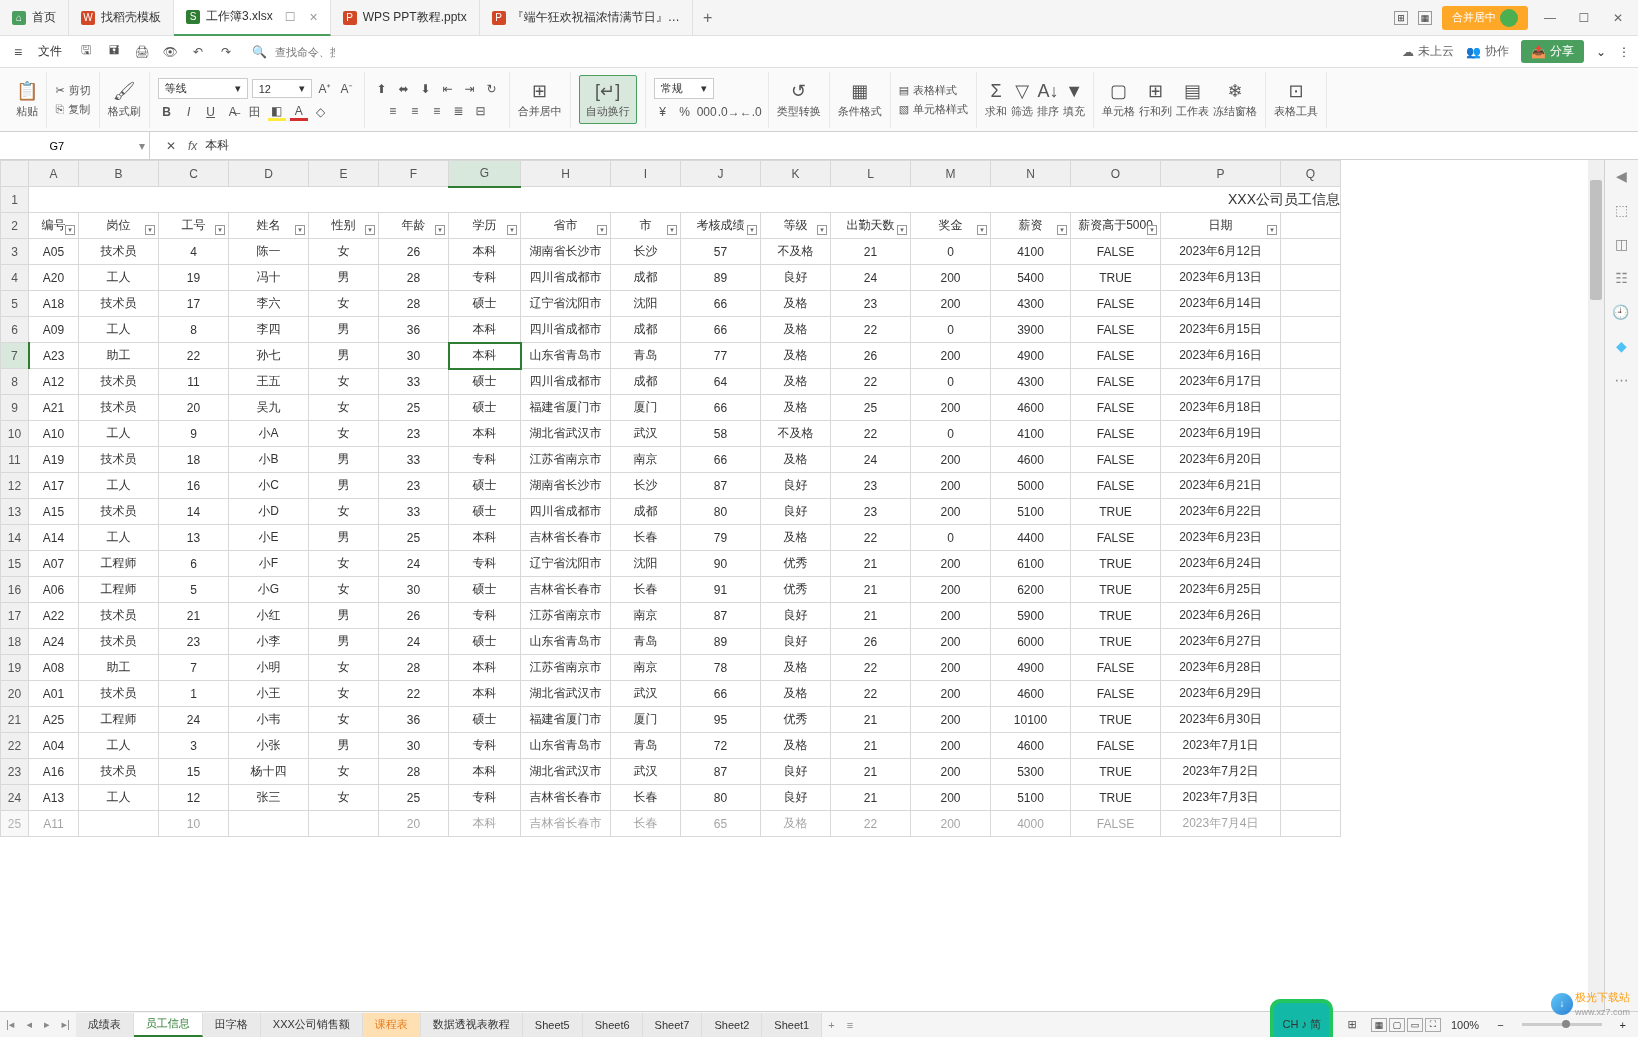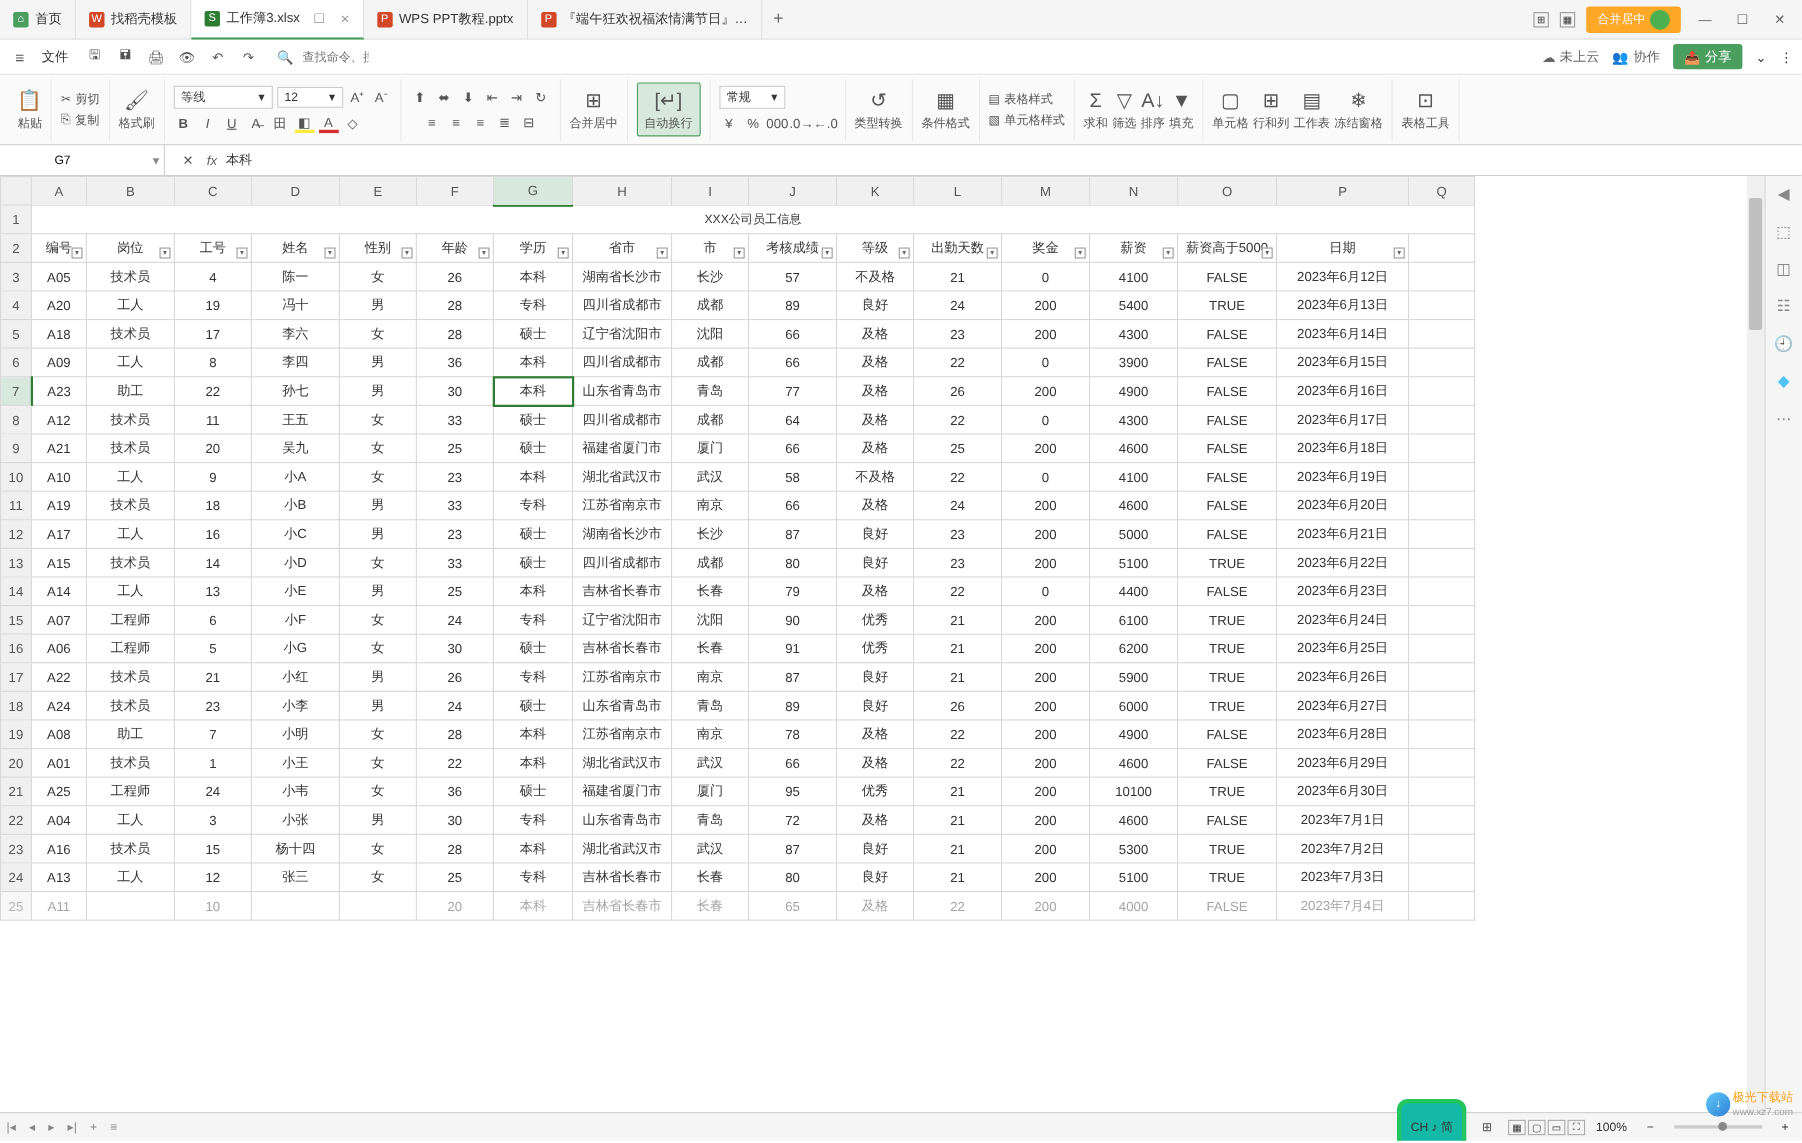--- a/index.html
+++ b/index.html
@@ -53,21 +53,21 @@
 table.sheet { border-collapse:collapse; table-layout:fixed; }
 .sheet th, .sheet td { border:1px solid #d8d8d8; text-align:center; font-size:12px; height:26px; overflow:hidden; white-space:nowrap; }
 .sheet .colhdr { background:#f0f0f0; color:#555; font-weight:normal; height:22px; position:relative; }
 .sheet .colhdr.sel { background:#d8e8dc; border-bottom:2px solid #2e7d32; }
 .sheet .rowhdr { background:#f0f0f0; color:#555; font-weight:normal; width:28px; }
 .sheet .rowhdr.sel { background:#d8e8dc; border-right:2px solid #2e7d32; }
 .sheet .corner { background:#f0f0f0; width:28px; }
 .sheet td.selcell { outline:2px solid #2e7d32; outline-offset:-1px; background:#fff; }
 .datahdr { position:relative; }
 .datahdr .farrow { position:absolute; right:3px; bottom:3px; width:10px; height:10px; border:1px solid #999; font-size:7px; display:flex; align-items:center; justify-content:center; color:#666; background:#fff; }
-.title-row td { font-size:11px; }
+.title-row td { font-size:14px;text-align:right; }
 .statusbar { height:26px; background:#f5f5f5; border-top:1px solid #d0d0d0; display:flex; align-items:center; font-size:11px; }
 .sheet-tabs { display:flex; align-items:center; height:100%; }
 .stab-nav { padding:0 6px; color:#888; cursor:pointer; }
 .stab { padding:0 12px; height:24px; display:flex; align-items:center; border-right:1px solid #ddd; cursor:pointer; background:#eaeaea; }
 .stab.active { background:#fff; color:#2e7d32; border-bottom:2px solid #2e7d32; }
 .stab.hl2 { background:#ffe0b2; color:#e67e22; }
 .status-right { margin-left:auto; display:flex; align-items:center; gap:10px; padding-right:12px; }
 .ime { border:4px solid #22c55e; border-radius:10px; padding:14px 8px; background:#14b8a6; }
 .viewbtn { display:flex; gap:2px; }
 .viewbtn span { width:16px; height:14px; border:1px solid #aaa; cursor:pointer; display:flex; align-items:center; justify-content:center; font-size:9px; }
@@ -851,20 +851,33 @@
     <span class="sico">⋯</span>
   </div>
 </div>
 
 <div class="statusbar">
   <div class="sheet-tabs">
     <span class="stab-nav">|◂</span>
     <span class="stab-nav">◂</span>
     <span class="stab-nav">▸</span>
     <span class="stab-nav">▸|</span>
+    <div id="sheets-host" style="display: flex;">
+        <div class="stab">成绩表</div>
+        <div class="stab active">员工信息</div>
+        <div class="stab">田字格</div>
+        <div class="stab">XXX公司销售额</div>
+        <div class="stab hl2">课程表</div>
+        <div class="stab">数据透视表教程</div>
+        <div class="stab">Sheet5</div>
+        <div class="stab">Sheet6</div>
+        <div class="stab">Sheet7</div>
+        <div class="stab">Sheet2</div>
+        <div class="stab">Sheet1</div>
+      </div>
     <span class="stab-nav">+</span>
     <span class="stab-nav">≡</span>
   </div>
   <div class="status-right">
     <span class="ime">CH ♪ 简</span>
     <span class="ricon">⊞</span>
     <div class="viewbtn">
       <span>▦</span>
         <span>▢</span>
         <span>▭</span>

